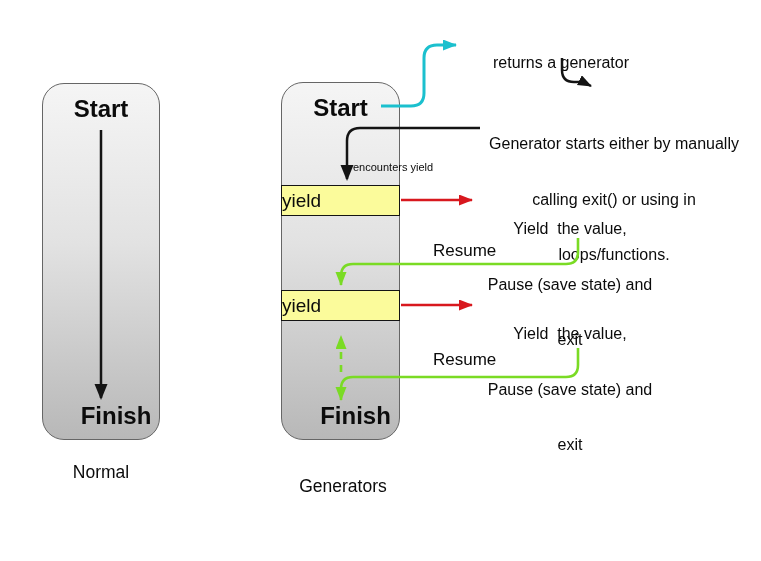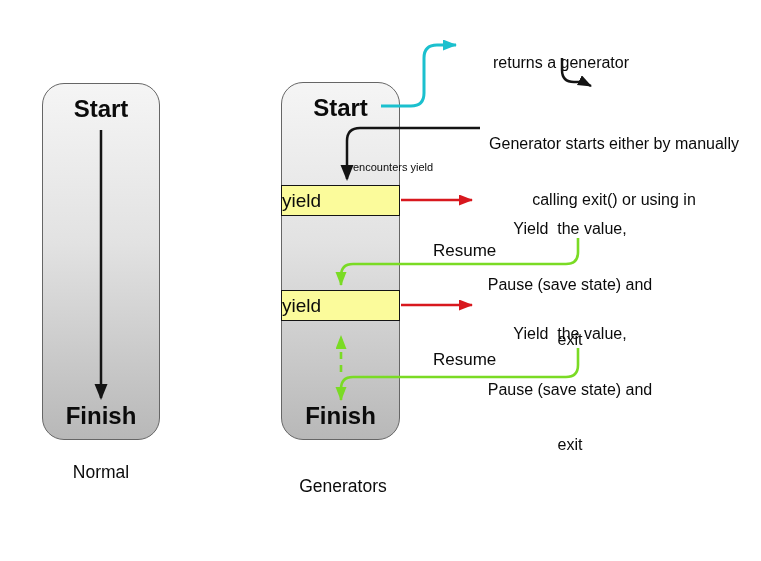--- a/index.html
+++ b/index.html
@@ -11,21 +11,21 @@
   .flowbox{
     position:absolute;box-sizing:border-box;
     border:1.5px solid #666;border-radius:22px;
     background:linear-gradient(to bottom,#f5f5f5 0%,#e2e2e2 45%,#b8b8b8 100%);
   }
   .startlbl,.finishlbl{
     position:absolute;left:0;width:100%;text-align:center;
     font-weight:bold;font-size:24px;letter-spacing:0;
   }
   .startlbl{top:11px;}
-  .finishlbl{bottom:9px;}
+  .finishlbl{bottom:9px;padding-left:15px;}
   .yieldbox{
     position:absolute;box-sizing:border-box;left:281px;width:119px;height:31px;
     background:#fbfb9b;border:1.6px solid #141414;
     display:flex;align-items:center;justify-content:flex-start;
     font-size:19px;
   }
   .caption{
     position:absolute;text-align:center;font-size:17.5px;line-height:21px;
   }
   .ann{
@@ -62,20 +62,21 @@
 </div>
 <div class="caption" style="left:283px;top:476px;width:120px;">Generators</div>
 
 <div class="ann" style="left:461px;top:17px;width:200px;">
   <div>returns a generator</div>
 </div>
 
 <div class="ann" style="left:468px;top:98px;width:292px;">
   <div>Generator starts either by manually</div>
   <div>calling exit() or using in</div>
+  <div>loops/functions.</div>
 </div>
 
 <div class="ann ann-left" style="left:353px;top:158px;font-size:11px;">encounters yield</div>
 
 <div class="ann" style="left:470px;top:183px;width:200px;">
   <div>Yield  the value,</div>
   <div>Pause (save state) and</div>
   <div>exit</div>
 </div>
 

